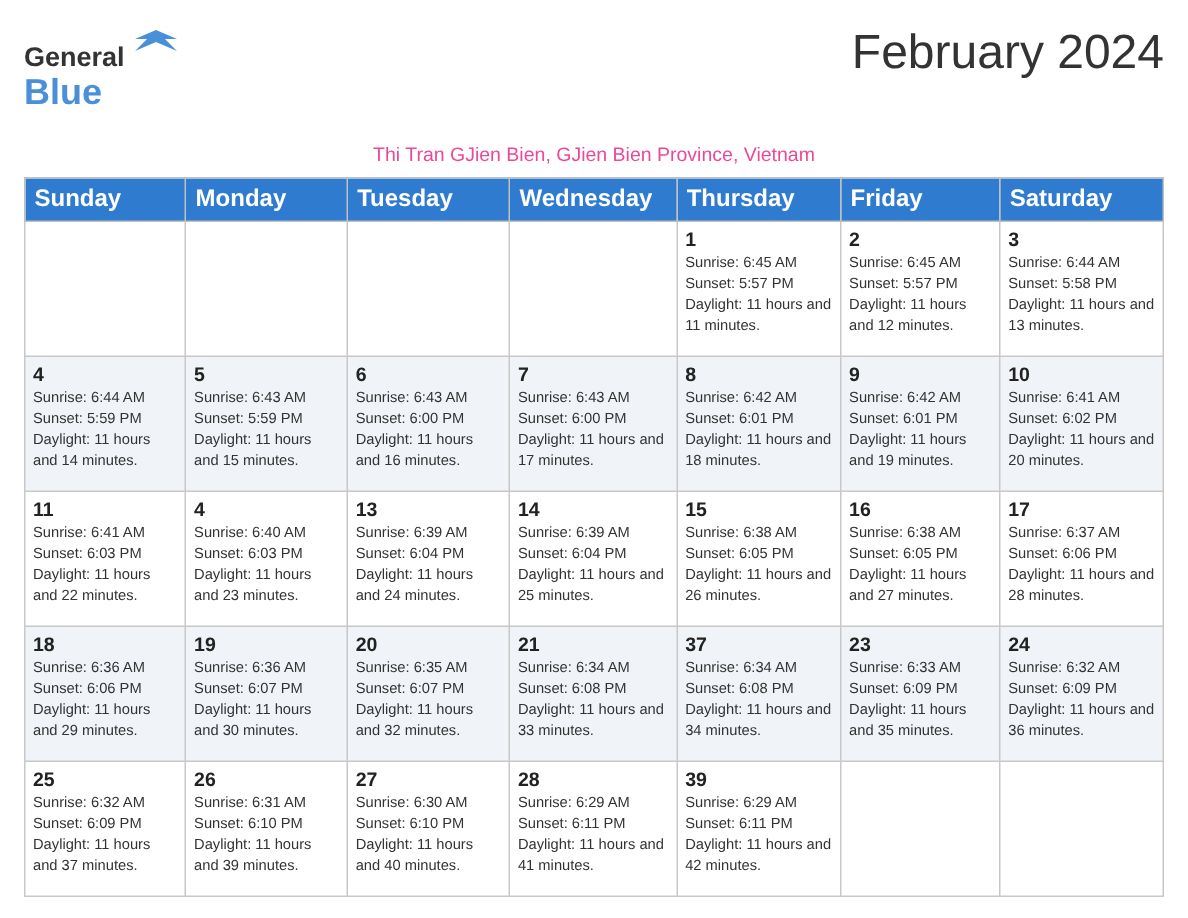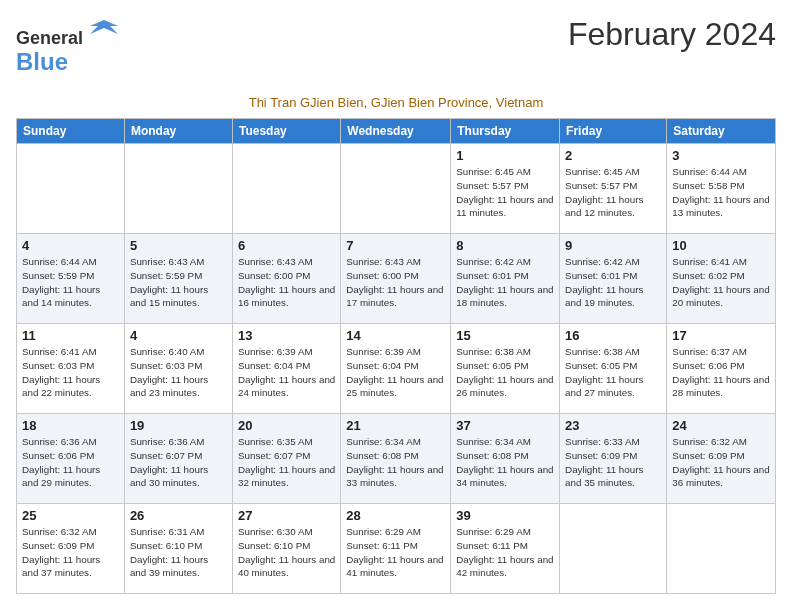--- a/index.html
+++ b/index.html
@@ -41,35 +41,35 @@
     .title-block {
       text-align: left;
     }
     .title-month {
       font-size: 32px;
       color: #333;
       font-weight: normal;
     }
     .subtitle-location {
       font-size: 13px;
-      color: #a16207;
+      color: #ec4899;
       text-align: center;
       margin-bottom: 8px;
     }
     .calendar {
       width: 100%;
       border-collapse: collapse;
       font-size: 10.5px;
     }
     .calendar th {
       background-color: #2e7bcf;
       color: #fff;
       text-align: left;
       padding: 5px 6px;
-      font-size: 12px;
+      font-size: 16px;
       font-weight: bold;
       border: 1px solid #c0c0c0;
     }
     .calendar td {
       border: 1px solid #c8c8c8;
       vertical-align: top;
       padding: 4px 5px;
       height: 90px;
       width: 113px;
     }

